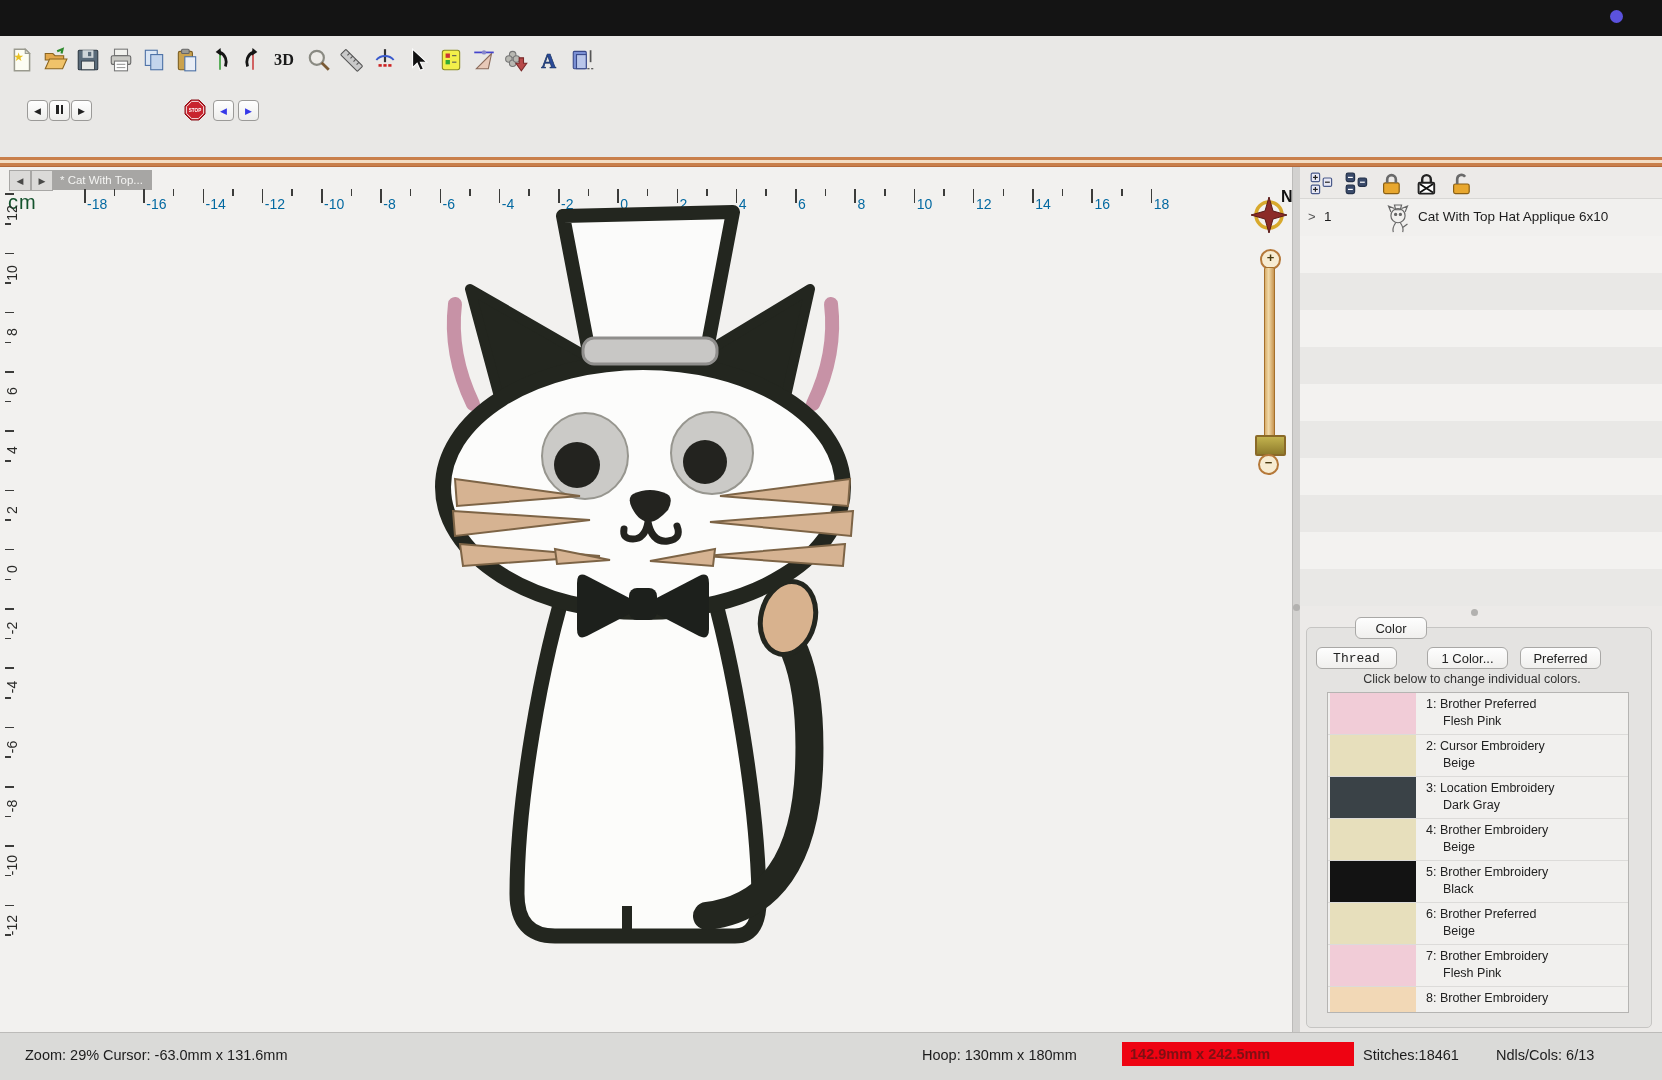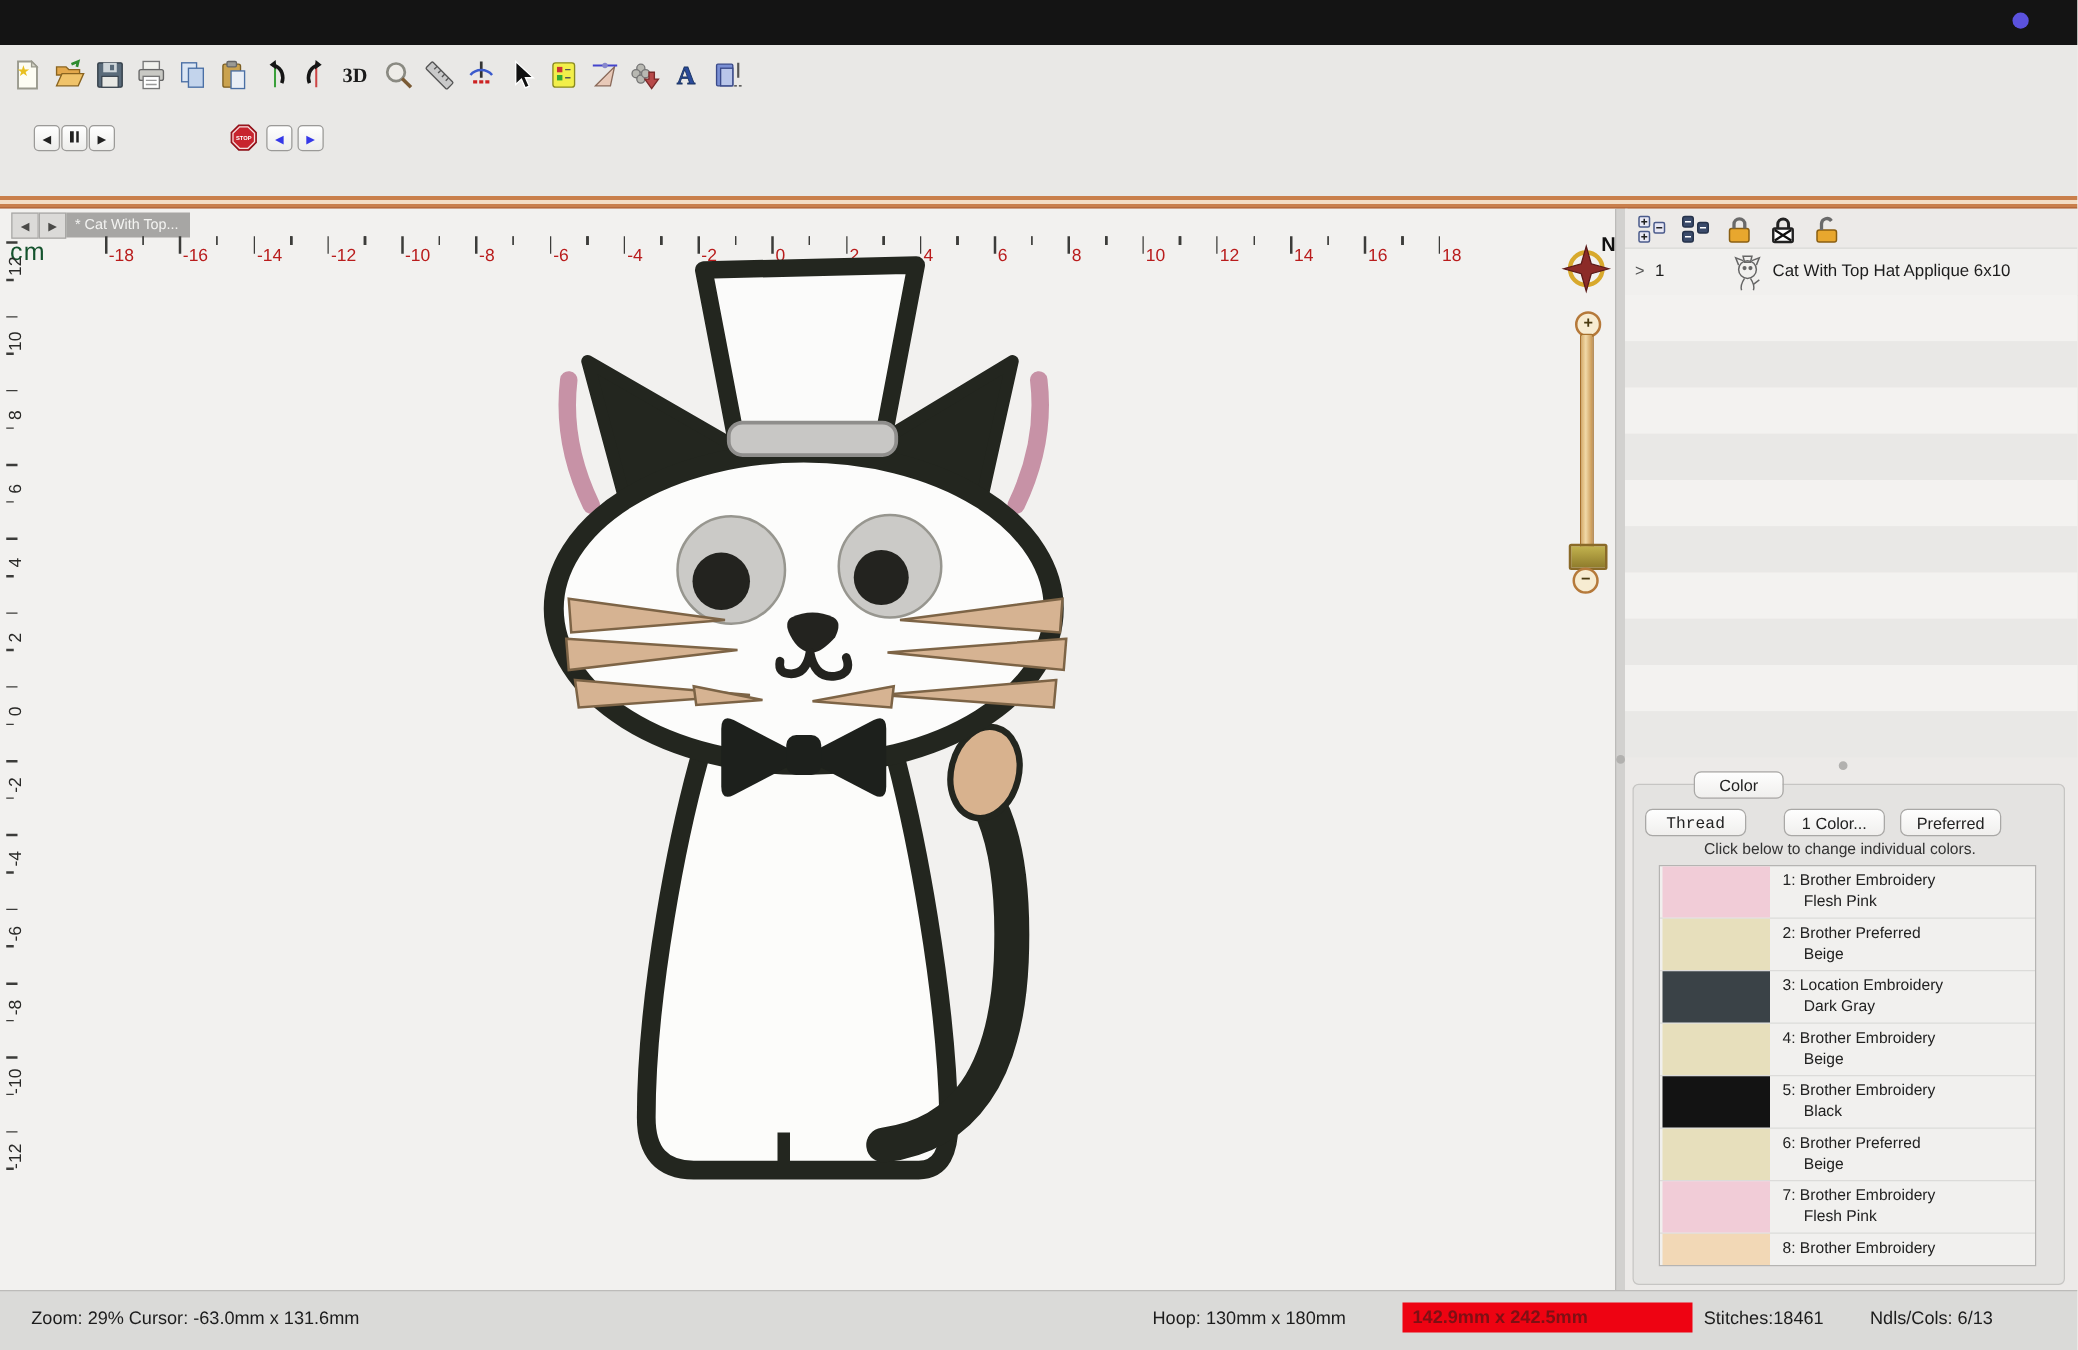--- a/index.html
+++ b/index.html
@@ -34,21 +34,21 @@
   #orange-band{left:0;top:156px;width:1662px;height:11px;
       background:linear-gradient(#e9e8e6 0 1px,#c97f4b 1px 4px,#f3ddc4 4px 7px,#c97f4b 7px 10px,#b5693a 10px 11px);}
   
   #canvas{left:0;top:167px;width:1292px;height:865px;background:#f2f1ef;}
   .navbtn{position:absolute;width:20px;height:19px;background:#dbdad8;border:1px solid #a8a7a5;
       display:flex;align-items:center;justify-content:center;font-size:9px;color:#4a4a48;}
   #doc-tab{left:53px;top:3px;width:92px;height:20px;background:#a7a6a4;color:#f4f4f2;
       font-size:11.5px;line-height:20px;padding-left:7px;white-space:nowrap;overflow:hidden;}
   #unit-label{left:8px;top:24px;font-size:20px;color:#14532d;letter-spacing:1px;}
   .htick{position:absolute;width:1.5px;background:#3c3c3a;top:0;}
-  .hlab{position:absolute;top:7px;font-size:14px;color:#b91c1c;}
+  .hlab{position:absolute;top:7px;font-size:14px;color:#0369a1;}
   .vtick{position:absolute;height:1.5px;background:#3c3c3a;left:5px;}
   .vlab{position:absolute;left:0px;width:24px;height:24px;display:flex;align-items:center;
       justify-content:center;transform:rotate(-90deg);font-size:14px;color:#2a2a28;}
   #compass{left:1247px;top:26px;}
   #compass-n{left:1281px;top:21px;font-weight:bold;font-size:16px;color:#111;}
   .zoomcirc{position:absolute;width:17px;height:17px;border-radius:50%;background:#f7ecd2;
       border:2px solid #b5793a;color:#4a3a10;font-size:13px;line-height:14px;text-align:center;font-weight:bold;}
   #zoom-track{left:1264px;top:100px;width:9px;height:172px;background:linear-gradient(90deg,#d8ae6b,#f0d9a8 40%,#c89550);
       border:1.5px solid #a5702c;border-radius:2px;}
   #zoom-handle{left:1255px;top:268px;width:27px;height:17px;background:linear-gradient(#c2b24e,#8f7c2c);
@@ -540,26 +540,26 @@
   <div class="macbtn" style="left:127px;top:480px;width:79px;">
       <span>1 Color...</span>
     </div>
   <div class="macbtn" style="left:220px;top:480px;width:79px;text-align:right;">
       <span>Preferred</span>
     </div>
   <div class="abs" id="color-caption">Click below to change individual colors.</div>
   <div class="abs" id="color-list">
       <div class="crow">
         <div class="cswatch" style="background: rgb(241, 204, 215);"></div>
-        <div class="cline1">1: Brother Embroidery</div>
+        <div class="cline1">1: Brother Preferred</div>
         <div class="cline2">Flesh Pink</div>
       </div>
       <div class="crow">
         <div class="cswatch" style="background: rgb(231, 223, 188);"></div>
-        <div class="cline1">2: Brother Preferred</div>
+        <div class="cline1">2: Cursor Embroidery</div>
         <div class="cline2">Beige</div>
       </div>
       <div class="crow">
         <div class="cswatch" style="background: rgb(58, 66, 71);"></div>
         <div class="cline1">3: Location Embroidery</div>
         <div class="cline2">Dark Gray</div>
       </div>
       <div class="crow">
         <div class="cswatch" style="background: rgb(231, 223, 188);"></div>
         <div class="cline1">4: Brother Embroidery</div>

